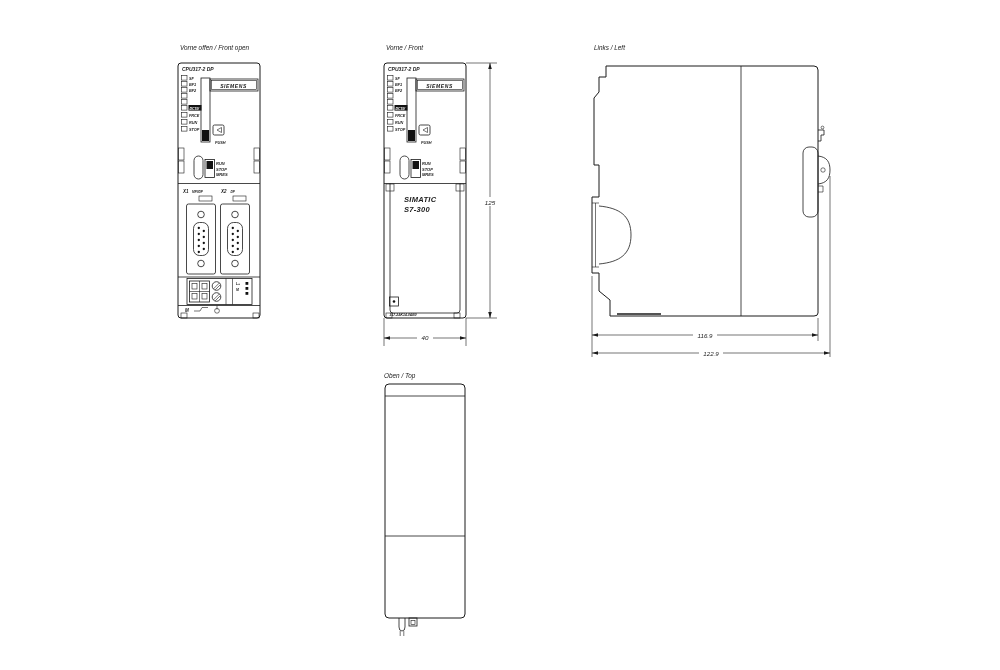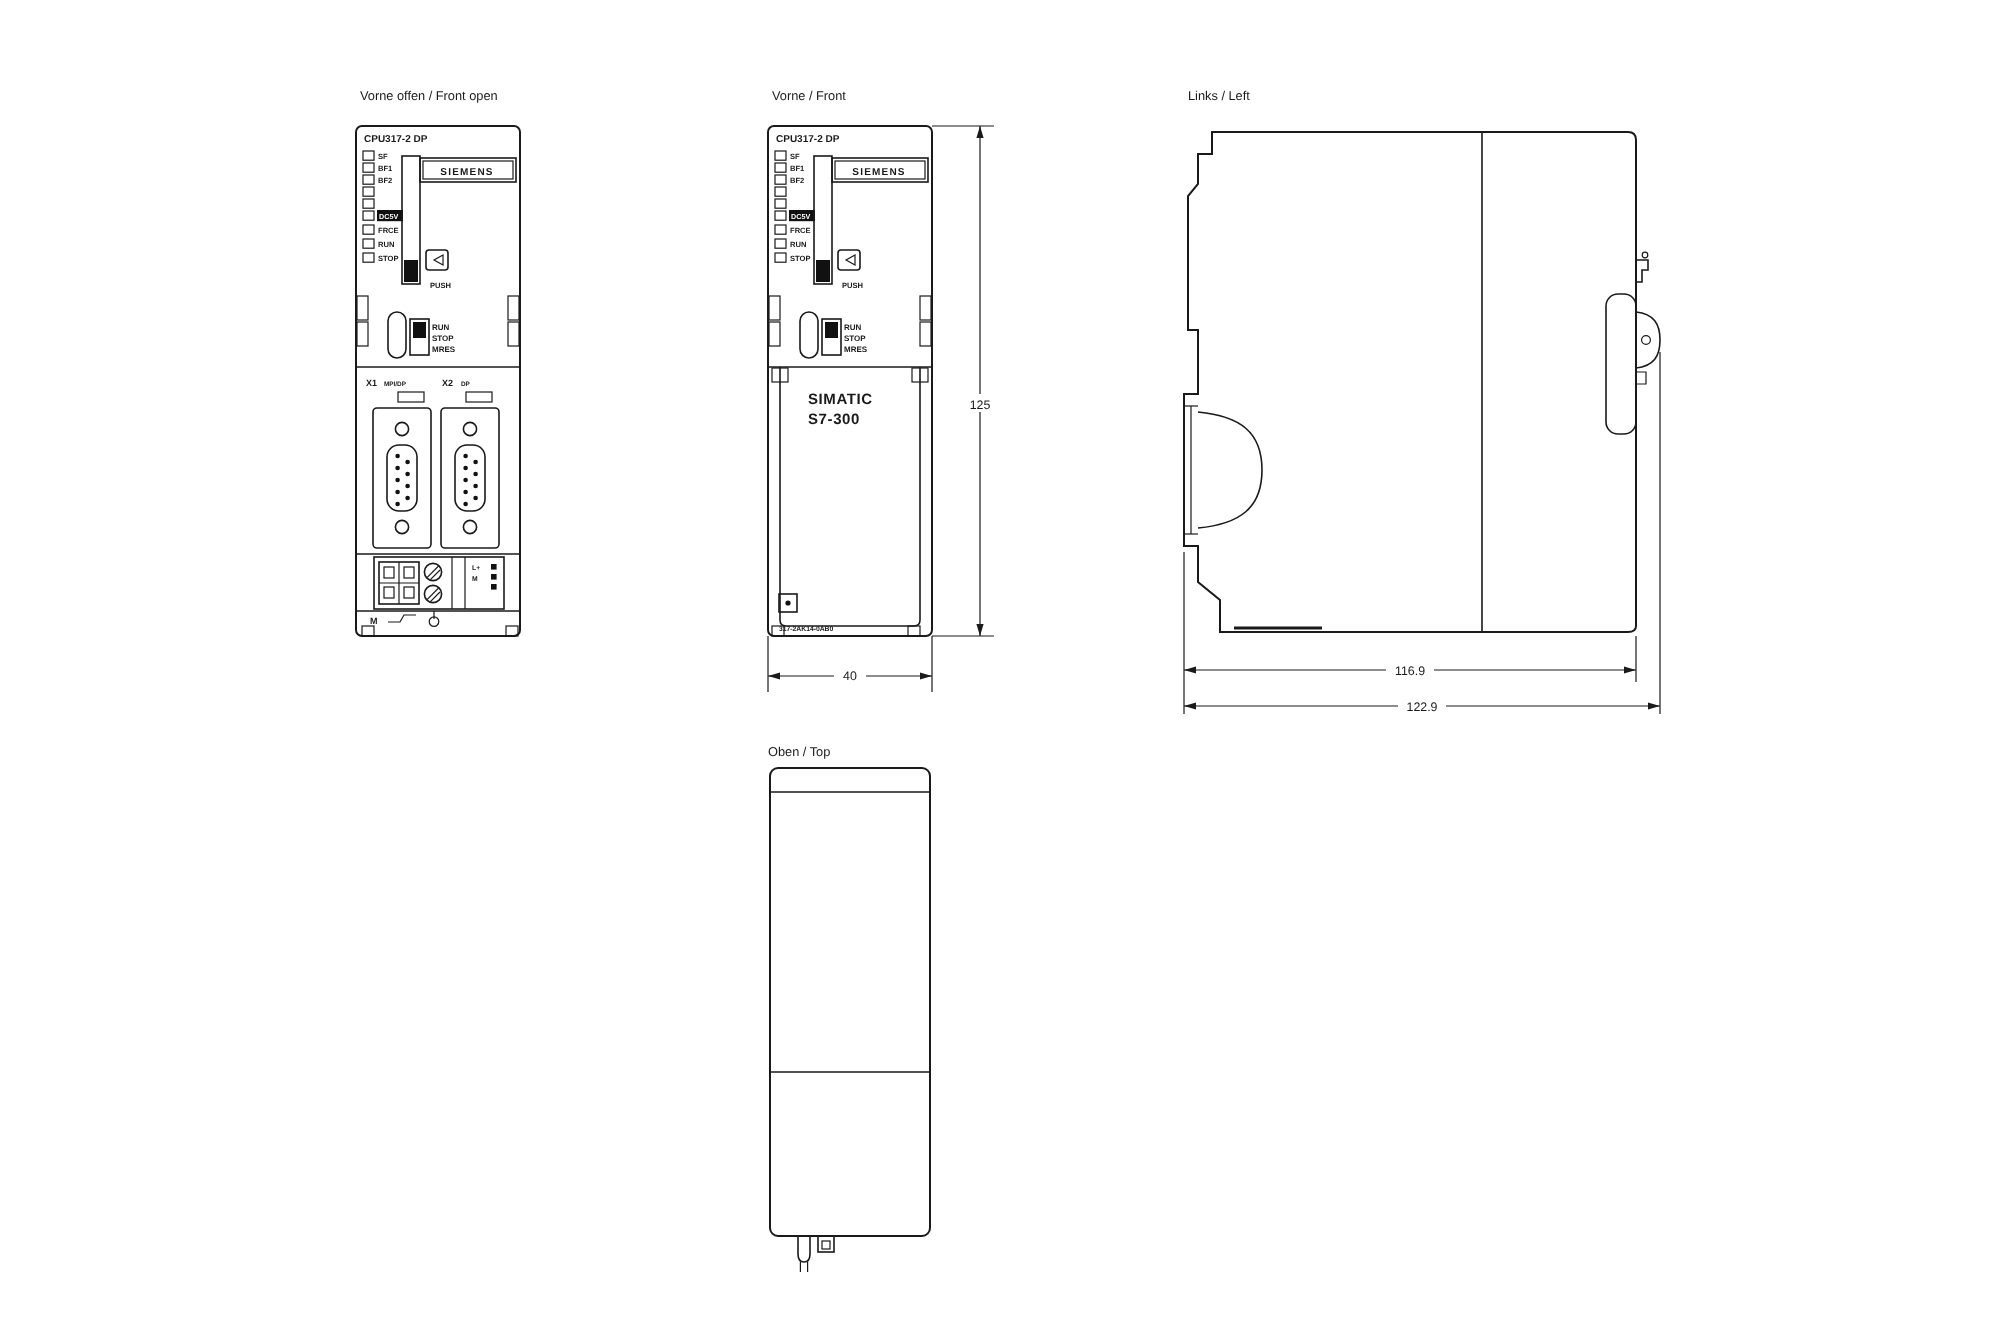--- a/index.html
+++ b/index.html
@@ -1,17 +1,17 @@
 <!DOCTYPE html>
 <html><head>
 <meta charset="utf-8">
 <style>
   html,body{margin:0;padding:0;background:#fff;}
   .stage{position:relative;width:1000px;height:670px;background:#fff;overflow:hidden;
-         font-family:"Liberation Sans", sans-serif;}
+         font-family:"Liberation Sans", sans-serif;font-style:italic;}
   svg{display:block;}
   svg text{fill:#1a1a1a;font-family:"Liberation Sans", sans-serif;}
   .ln{stroke:#1a1a1a;fill:none;stroke-width:.8;}
   .ln2{stroke:#1a1a1a;fill:none;stroke-width:1;}
   .thin{stroke:#1a1a1a;fill:none;stroke-width:.6;}
   .fillb{fill:#111;stroke:none;}
   .arrow{fill:#1a1a1a;stroke:none;}
   .wbg{fill:#fff;stroke:none;}
 </style>
 </head>

